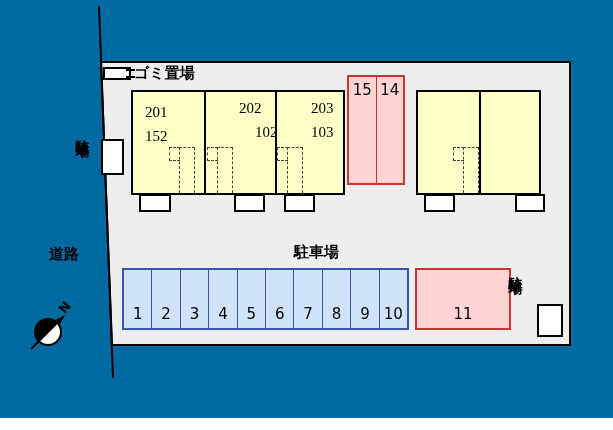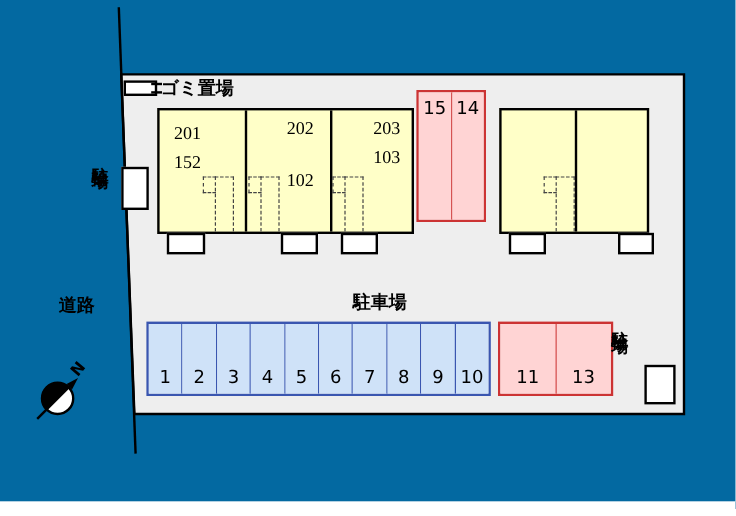--- a/index.html
+++ b/index.html
@@ -50,21 +50,21 @@
   <div class="lbl vert" style="left:76px; top:127px;">駐輪場</div>
   <div class="box" style="left:101px; top:139px; width:23px; height:36px;"></div>
 
   <div class="building" style="left:131px; top:90px; width:214px; height:105px;">
     <div class="divider" style="left:71px;"></div>
     <div class="divider" style="left:142px;"></div>
 
     <div class="unit-label" style="left:12px; top:12px;">201</div>
     <div class="unit-label" style="left:12px; top:36px;">152</div>
     <div class="unit-label" style="left:106px; top:8px;">202</div>
-    <div class="unit-label" style="left:106px; top:32px;margin-top:19px;">102</div>
+    <div class="unit-label" style="left:122px; top:32px;">102</div>
     <div class="unit-label" style="left:178px; top:8px;text-align:center;">203</div>
     <div class="unit-label" style="left:178px; top:32px;">103</div>
 
     <div class="stair" style="left:46px;">
         <div class="hook"></div>
       </div>
     <div class="stair" style="left:84px;">
         <div class="hook"></div>
       </div>
     <div class="stair" style="left:154px;">
@@ -100,21 +100,20 @@
     <div class="stall">5</div>
     <div class="stall">6</div>
     <div class="stall">7</div>
     <div class="stall">8</div>
     <div class="stall">9</div>
     <div class="stall">10</div>
   </div>
 
   <div class="stall-row pink-row" style="left:415px; top:268px; width:96px; height:62px;">
     <div class="stall">11</div>
-    <div class="stall">13</div>
   </div>
 
   <div class="lbl vert" style="left:509px; top:264px;">駐輪場</div>
   <div class="box" style="left:537px; top:304px; width:26px; height:33px;"></div>
 
   <div class="lbl" style="left:49px; top:245px;">道路</div>
 
   <svg class="compass" width="50" height="56" viewBox="0 0 50 56">
     <circle cx="22" cy="34" r="13" fill="#fff" stroke="#000" stroke-width="2"></circle>
     <path d="M 31.2,24.8 A 13 13 0 0 0 12.8,43.2 Z" fill="#000"></path>

